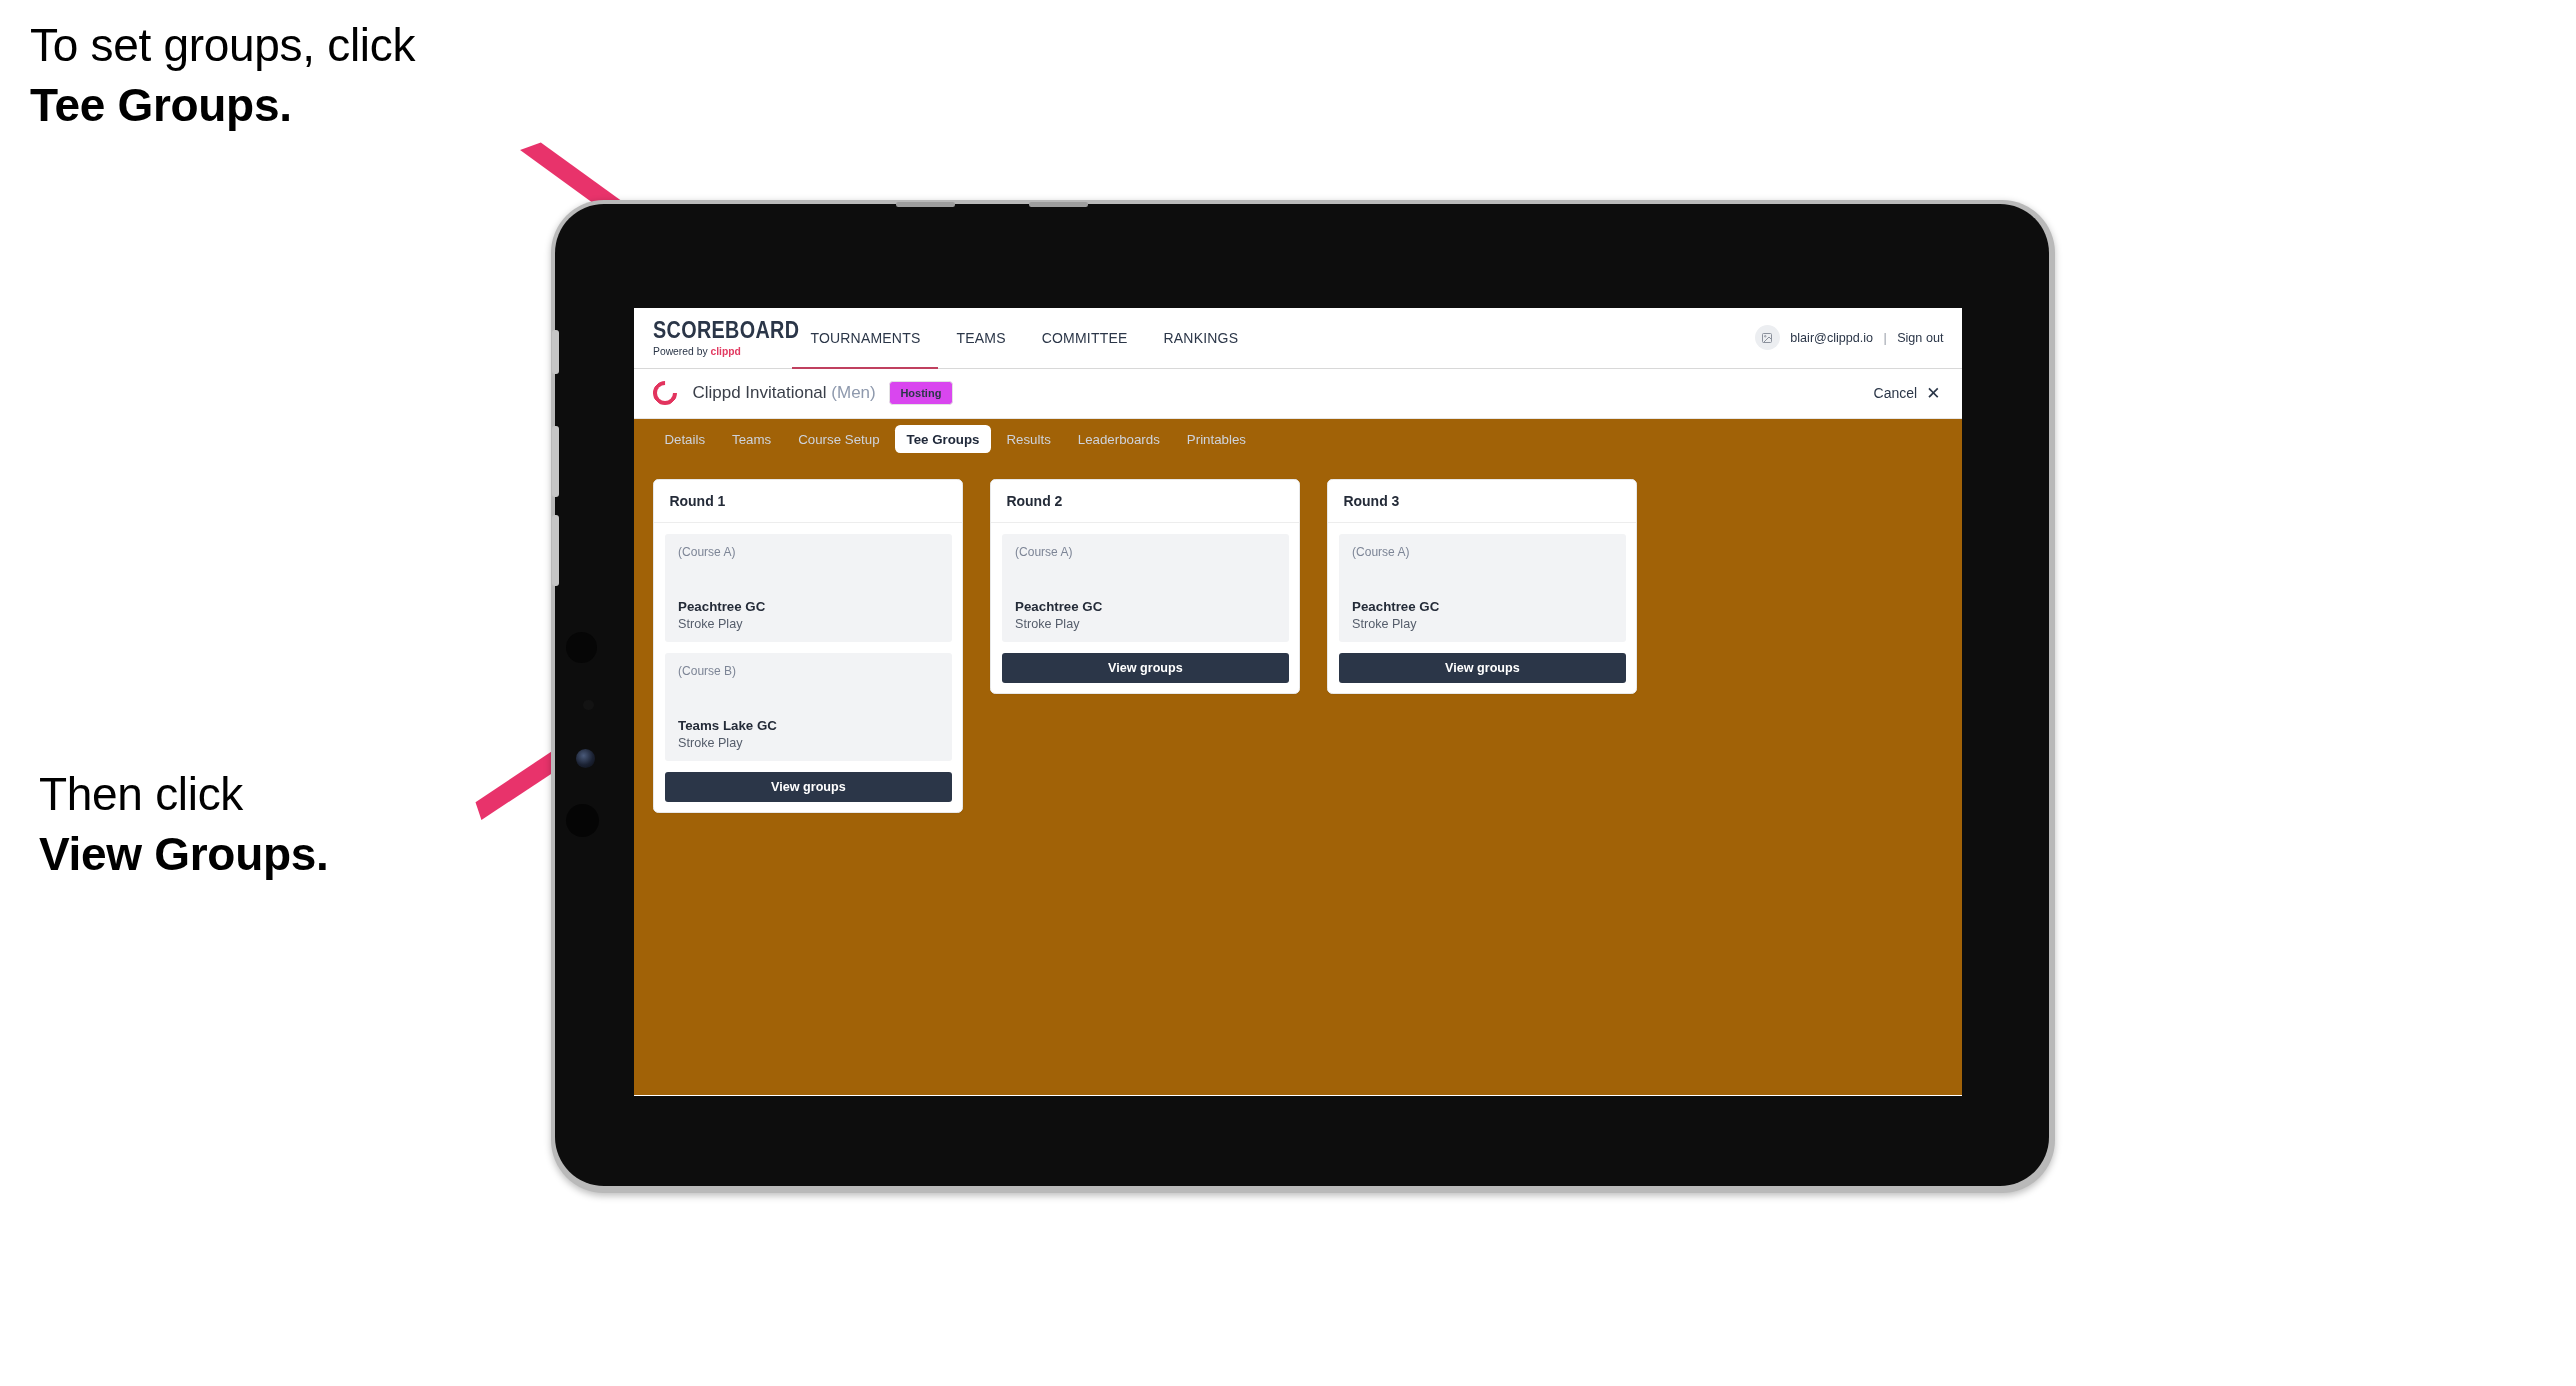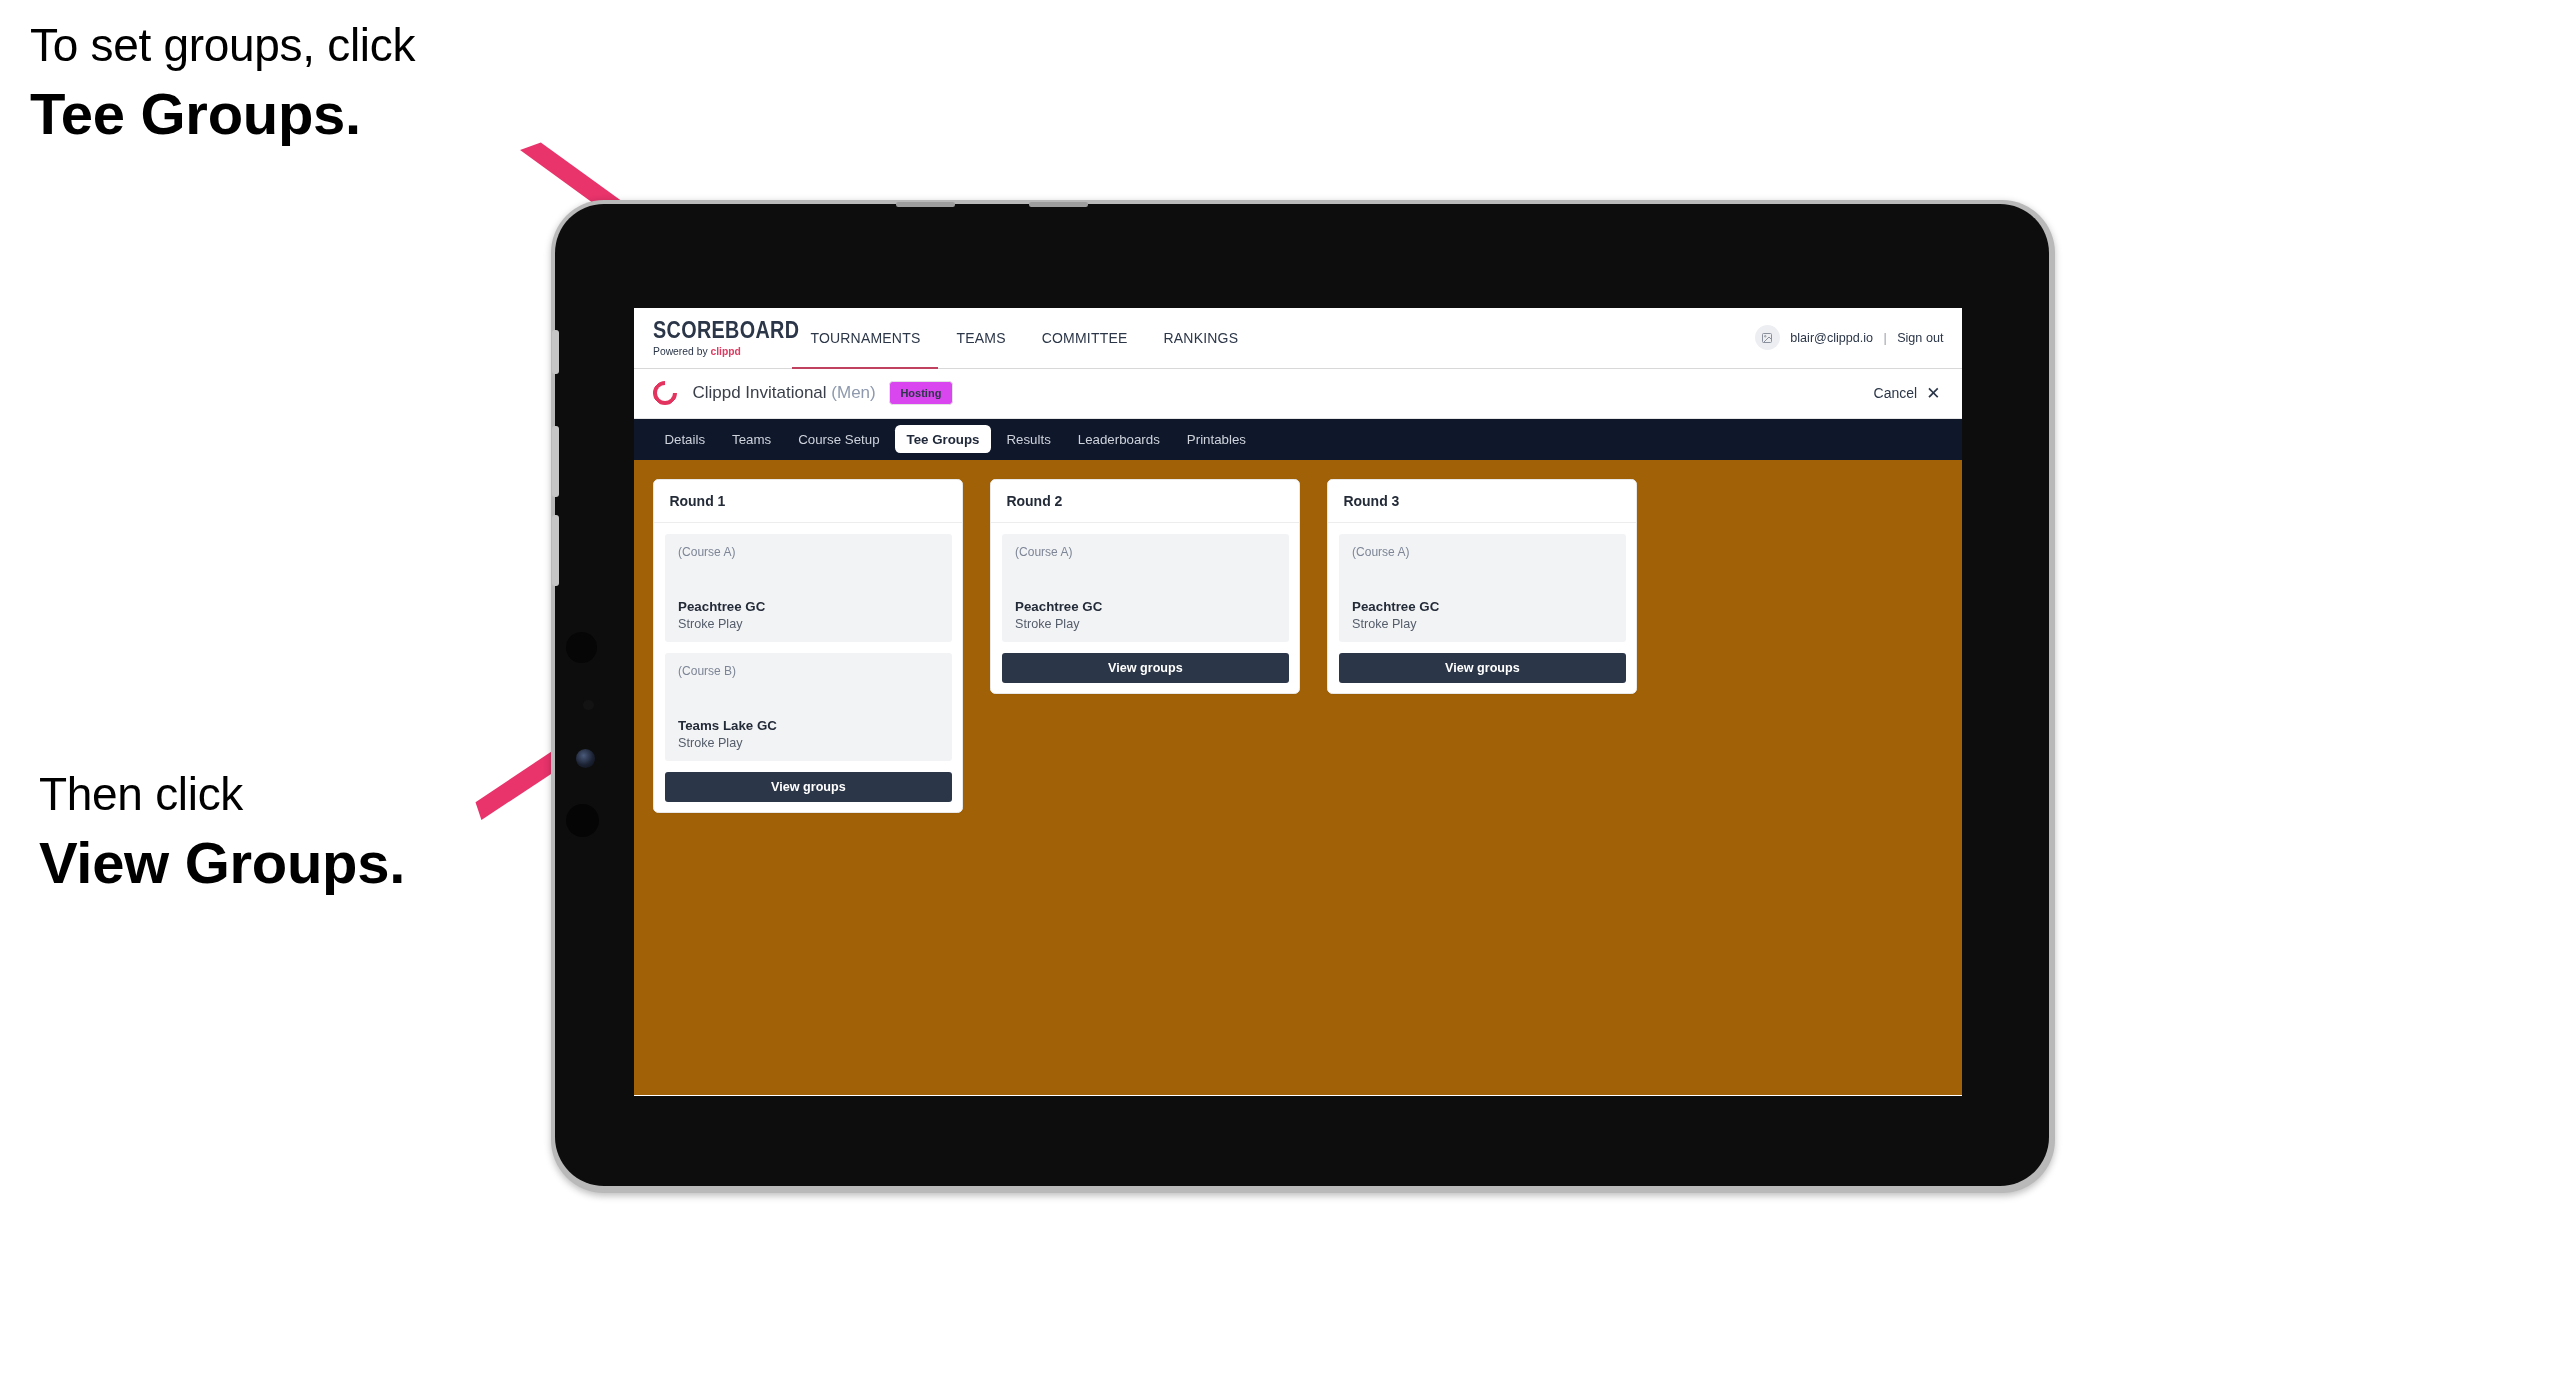--- a/index.html
+++ b/index.html
@@ -14,21 +14,21 @@
 
   
   .annot {
     position: absolute;
     font-family: "Liberation Sans", sans-serif;
     color: #000;
     line-height: 1.30;
     letter-spacing: -0.3px;
   }
   .annot .l1 { font-weight: 400; font-size: 46px; display: block; white-space: nowrap; }
-  .annot .l2 { font-weight: 700; font-size: 58px; display: block; white-space: nowrap; }
+  .annot .l2 { font-weight: 700; font-size: 46px; display: block; white-space: nowrap; }
   #annot-top { left: 30px; top: 16.3px; }
   #annot-bottom { left: 39px; top: 765px; }
 
   
   .arrow-svg { position: absolute; pointer-events: none; }
   #arrow-top-svg { left: 511px; top: 141px; width: 400px; height: 259px; }
   #arrow-bottom-svg { left: 474px; top: 667px; width: 193px; height: 156px; }
 
   
   #tablet {
@@ -129,21 +129,21 @@
     font-size: 11px; font-weight:700; color:#2b3648;
   }
   #cancel-btn {
     margin-left:auto; margin-right: 22px; display:flex; align-items:center; gap:9px;
     font-size: 14px; color:#2b3648; cursor:pointer;
   }
   #cancel-btn .x { font-size: 17px; font-weight:500; }
 
   
   #tabbar {
-    height: 41px; background:#0f172a; display:flex; align-items:center; padding-left: 18px; gap: 3px;
+    height: 41px; background:#a16207; display:flex; align-items:center; padding-left: 18px; gap: 3px;
   }
   .tab {
     padding: 6.7px 12px; border-radius: 5.2px; font-size: 13.3px; color:#ced3dc; cursor:pointer;
     white-space: nowrap;
   }
   .tab.active { background:#ffffff; color:#20293a; font-weight:700;text-align:center; }
 
   
   #content { padding: 19px 19px; background:#a16207; height: calc(100% - 153px); }
   #rounds { display:flex; gap: 27px; align-items: flex-start; }

